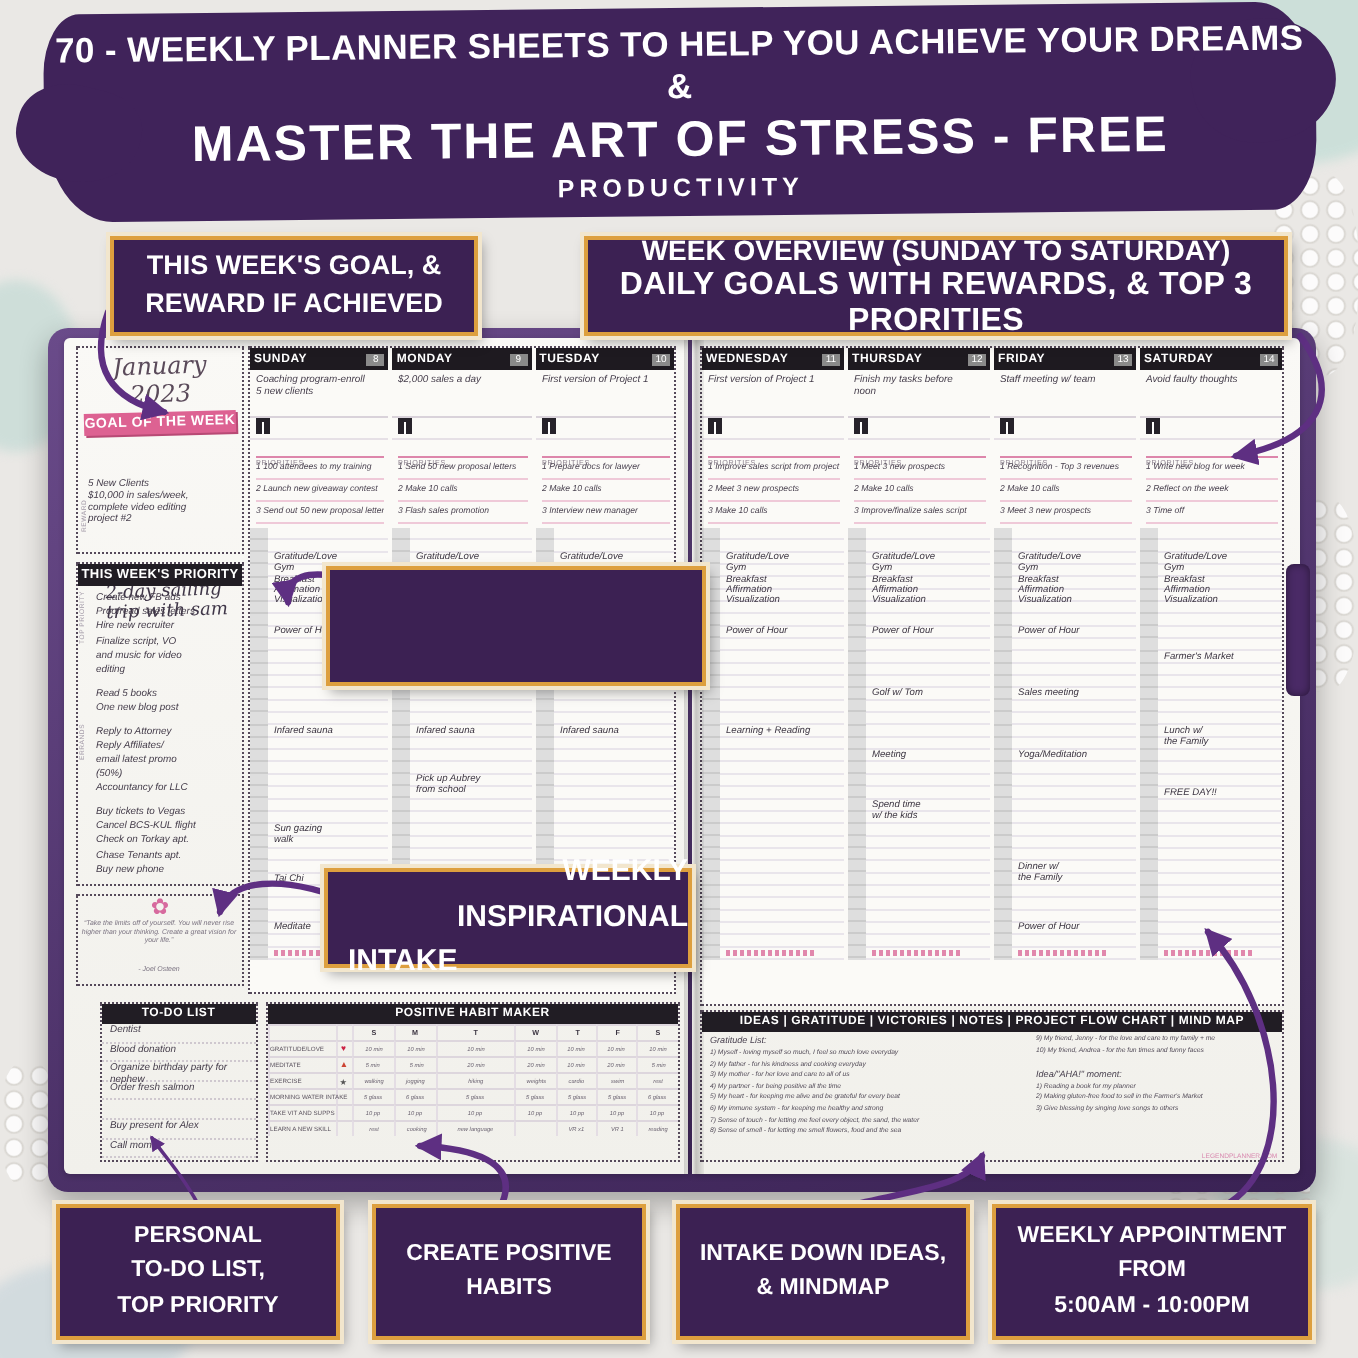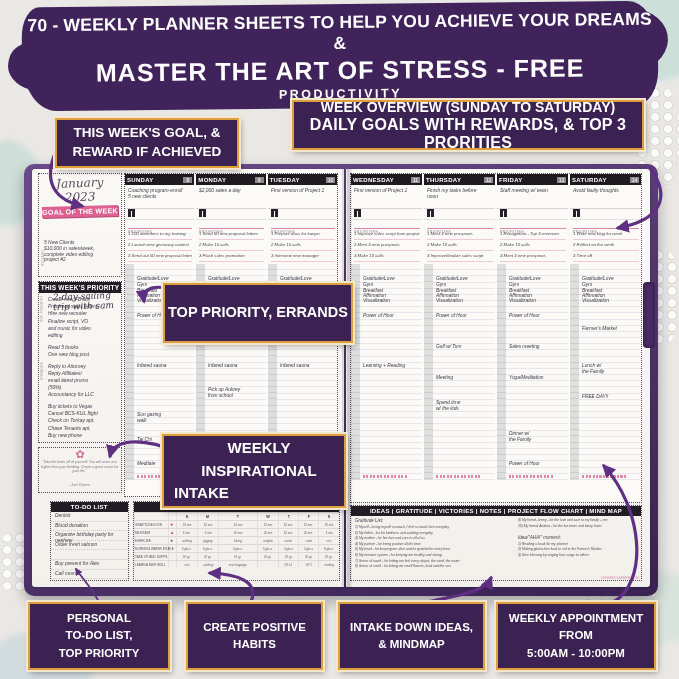--- a/index.html
+++ b/index.html
@@ -27,26 +27,26 @@
           border-radius:45% 55% 50% 50%;transform:rotate(-10deg)}
   .banner>div{position:relative;z-index:1}
   .b1{font-size:17.5px;font-weight:700;letter-spacing:.2px}
   .b2{font-size:25px;font-weight:700;letter-spacing:1px;margin-top:2px}
   .b3{font-size:12.5px;font-weight:700;letter-spacing:2.5px;margin-top:2px}
   
   .callout{position:absolute;background:#3c2153;border:2.5px solid #dd9f3e;
            box-shadow:0 0 0 2px #f2e6cd,2px 3px 6px rgba(0,0,0,.35);color:#fff;display:flex;flex-direction:column;
            align-items:center;justify-content:center;text-align:center;z-index:30;font-weight:700}
   .co-goal{left:55px;top:118px;width:180px;height:46px;font-size:13.5px;line-height:1.4}
-  .co-overview{left:292px;top:100px;width:348px;height:46px}
+  .co-overview{left:292px;top:118px;width:348px;height:46px}
   .co-overview .l1{font-size:14px}
   .co-overview .l2{font-size:16px;margin-top:1px;letter-spacing:.2px}
   .co-todo{left:163px;top:283px;width:186px;height:56px;font-size:14.5px;line-height:1.45;z-index:40}
-  .co-quote{left:162px;top:434px;width:184px;height:74px;font-size:15px;line-height:1.5;
-            align-items:flex-start;justify-content:center;padding-left:10px;text-align:center;z-index:40;box-sizing:border-box}
+  .co-quote{left:162px;top:434px;width:184px;height:50px;font-size:15px;line-height:1.5;
+            align-items:flex-start;justify-content:center;padding-left:10px;text-align:right;z-index:40;box-sizing:border-box}
   .co-b{top:602px;height:64px;font-size:11.5px;line-height:1.5}
   #co-personal{left:28px;width:138px}
   #co-habits{left:186px;width:133px}
   #co-ideas{left:338px;width:143px}
   #co-appt{left:496px;width:156px}
   
   .notebook{position:absolute;left:24px;top:164px;width:634px;height:432px;
             background:linear-gradient(160deg,#6a4b8a,#3a2254);border-radius:10px;
             box-shadow:0 6px 14px rgba(0,0,0,.3);z-index:10}
   .page{position:absolute;top:5px;height:418px;background:linear-gradient(180deg,#faf9f6,#f1f0eb);
@@ -1009,21 +1009,20 @@
             </div>
         </div>
         <div class="watermark">LEGENDPLANNER.COM</div>
       </div>
     </div>
     <div class="spine"></div>
     <div class="band"></div>
   </div>
 
   <div class="callout co-todo">
-    <span>TOP PRIORITY, ERRANDS</span>
   </div>
   <div class="callout co-quote">
     <span>WEEKLY INSPIRATIONAL</span>
     <span>INTAKE</span>
   </div>
 
   <div class="callout co-b" id="co-habits">
     <span>CREATE POSITIVE</span>
     <span>HABITS</span>
   </div>

